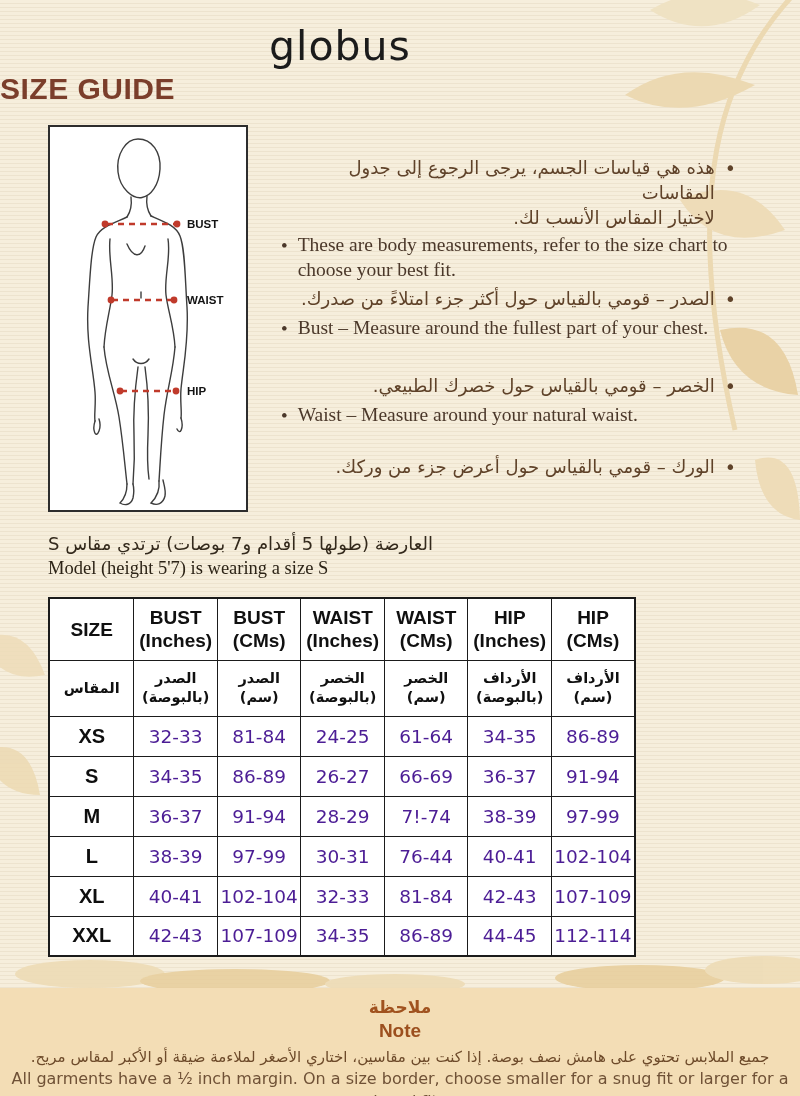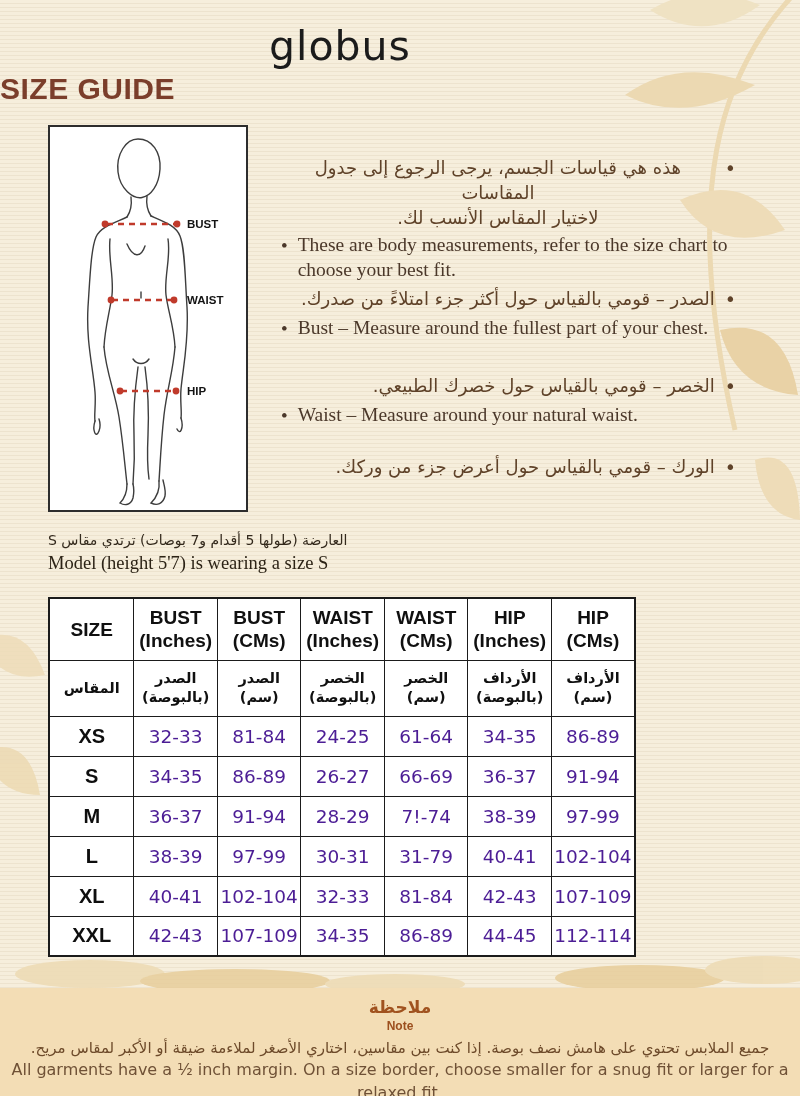--- a/index.html
+++ b/index.html
@@ -39,26 +39,26 @@
   .g1 { top:156px; } .g2 { top:287px; } .g3 { top:374px; } .g4 { top:455px; }
   .b { display:flex; gap:10px; margin-bottom:3px; }
   .b::before { content:"•"; font-size:19px; line-height:1.35; }
   .b.ar { color:#5f4229; font-family:"DejaVu Sans", sans-serif;
           font-size:18px; line-height:1.38; }
   .b.ar::before { color:#5f4229; }
   .b.en { color:#4b382a; font-family:"Liberation Serif", serif;
           font-size:19.5px; line-height:1.28; }
   .b.en::before { color:#4b382a; }
   .pre { white-space:pre-line; }
-  .alt-left { text-align:center; }
+  .alt-left { text-align:right; }
 
   
   .model-note { position:absolute; left:48px; top:531px; width:420px; z-index:1; }
   .model-ar { direction:rtl; text-align:left; font-family:"DejaVu Sans", sans-serif;
-              font-size:14px; color:#33291c; line-height:1.4; }
+              font-size:18px; color:#33291c; line-height:1.4; }
   .model-en { font-family:"Liberation Serif", serif; font-size:18.5px;
               color:#2c2316; line-height:1.35; }
 
   
   .size-table {
     position:absolute; left:48px; top:597px; width:588px; z-index:1;
     border-collapse:collapse; table-layout:fixed; background:#ffffff;
     border:2px solid #1b1b1b;
   }
   .size-table th, .size-table td {
@@ -78,21 +78,21 @@
               color:#4c1d95; }
 
   
   .note-band {
     position:absolute; left:0; top:988px; width:800px; height:108px;
     background:#f3ddb5; text-align:center; z-index:2; padding-top:8px;
   }
   .note-title-ar { font-family:"DejaVu Sans", sans-serif; font-weight:700;
                    font-size:17px; color:#a0521f; line-height:1.35; }
   .note-title-en { font-family:"Liberation Sans", sans-serif; font-weight:700;
-                   font-size:12px; color:#9c4f1e; line-height:1.3; }
+                   font-size:19px; color:#9c4f1e; line-height:1.3; }
   .note-body-ar { direction:rtl; font-family:"DejaVu Sans", sans-serif;
                   font-size:15px; color:#6d4a2a; line-height:1.45; margin-top:3px; }
   .note-body-en { font-family:"DejaVu Sans", sans-serif; font-size:16px;
                   color:#6f5136; line-height:1.4; }
 </style>
 </head>
 <body>
 
 <div id="page">
 
@@ -311,21 +311,21 @@
         <td class="cell-num">28-29</td>
         <td class="cell-num">7!-74</td>
         <td class="cell-num">38-39</td>
         <td class="cell-num">97-99</td>
       </tr>
       <tr class="row-data">
         <td class="cell-size">L</td>
         <td class="cell-num">38-39</td>
         <td class="cell-num">97-99</td>
         <td class="cell-num">30-31</td>
-        <td class="cell-num">31-79</td>
+        <td class="cell-num">76-44</td>
         <td class="cell-num">40-41</td>
         <td class="cell-num">102-104</td>
       </tr>
       <tr class="row-data">
         <td class="cell-size">XL</td>
         <td class="cell-num">40-41</td>
         <td class="cell-num">102-104</td>
         <td class="cell-num">32-33</td>
         <td class="cell-num">81-84</td>
         <td class="cell-num">42-43</td>

